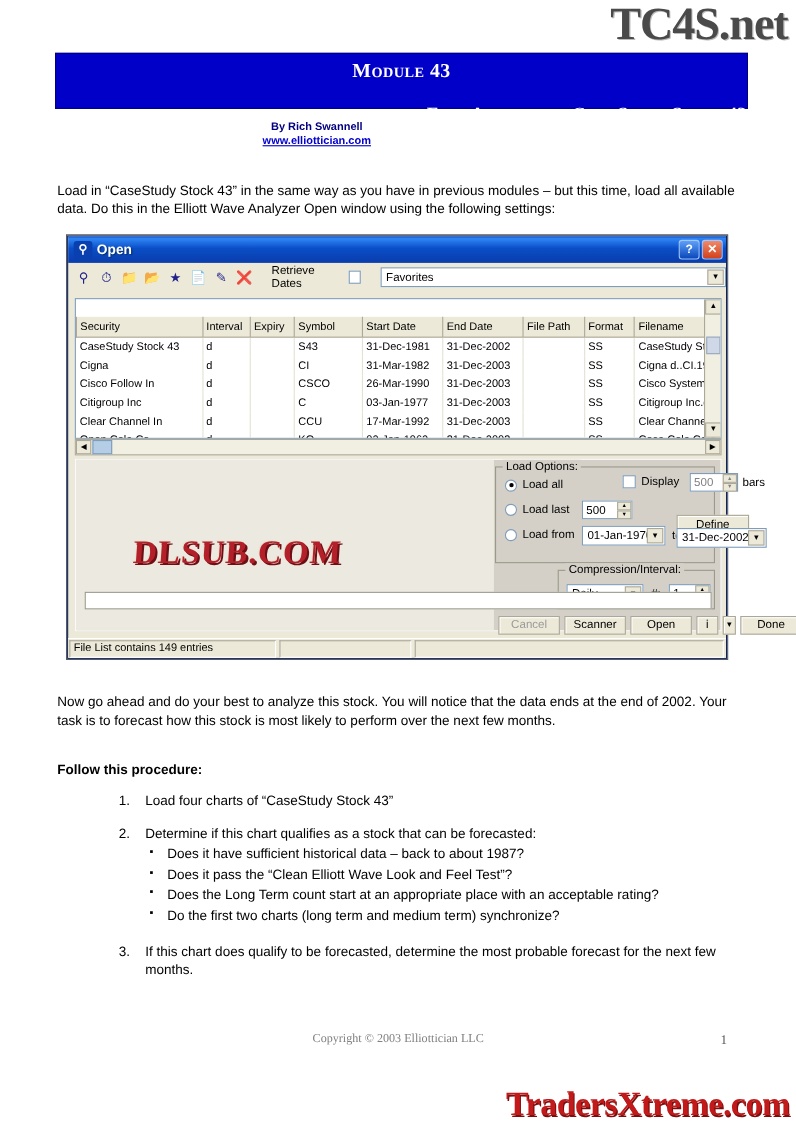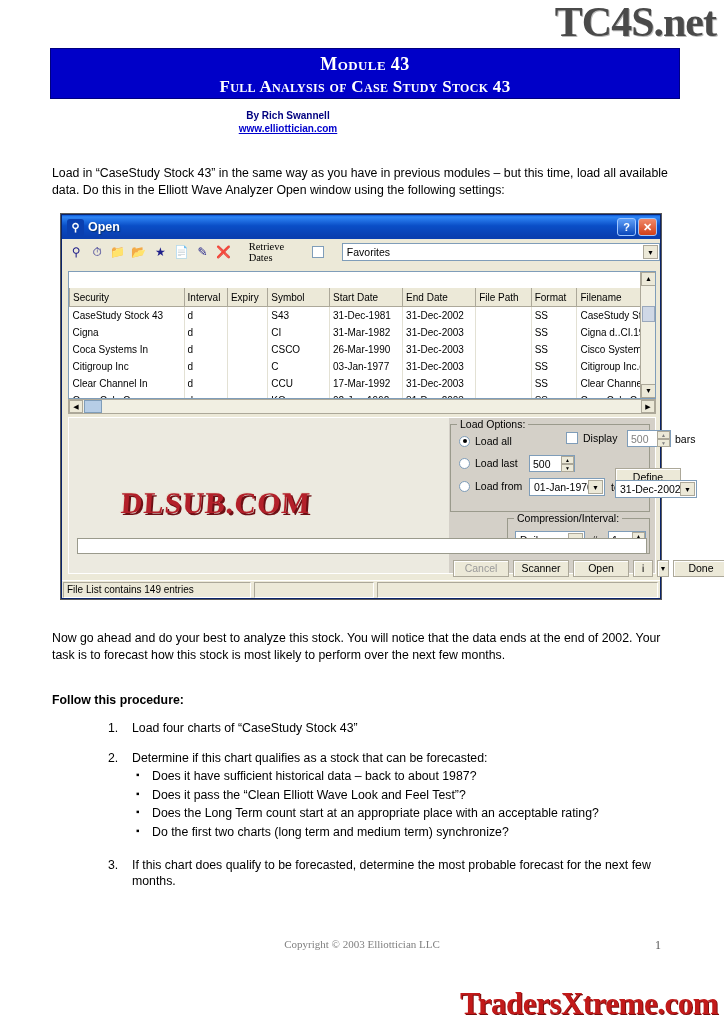--- a/index.html
+++ b/index.html
@@ -62,21 +62,22 @@
     font-weight: bold;
     font-size: 18px;
     letter-spacing: 0.4px;
     margin-top: 5px;
   }
   .banner .l2 {
     font-variant: small-caps;
     font-weight: bold;
     font-size: 17px;
     letter-spacing: 0.3px;
-    margin-top: 2px;
+    margin-top: 19px;
+    text-align: right;
   }
 
   .byline {
     position: absolute;
     left: 0;
     top: 110px;
     width: 576px;
     text-align: center;
     font-size: 10px;
     color: #000080;
@@ -232,21 +233,20 @@
     margin-right: 5px;
     font-size: 12px;
     line-height: 17px;
     text-align: center;
     color: #20208a;
   }
   .retrieve-lbl {
     font-size: 10.5px;
     color: #000;
     margin: 0 5px 0 12px;
-    font-family: Liberation Serif, serif;
   }
   .chk {
     width: 12px; height: 12px;
     border: 1px solid #7f9db9;
     background: #fff;
     box-sizing: border-box;
     display: inline-block;
   }
   .fav-combo {
     margin-left: 18px;
@@ -608,21 +608,21 @@
               <td>d</td>
               <td></td>
               <td>CI</td>
               <td>31-Mar-1982</td>
               <td>31-Dec-2003</td>
               <td></td>
               <td>SS</td>
               <td>Cigna d..CI.198</td>
             </tr>
             <tr>
-              <td>Coca Systems In</td>
+              <td>Cisco Follow In</td>
               <td>d</td>
               <td></td>
               <td>CSCO</td>
               <td>26-Mar-1990</td>
               <td>31-Dec-2003</td>
               <td></td>
               <td>SS</td>
               <td>Cisco Systems</td>
             </tr>
             <tr>

